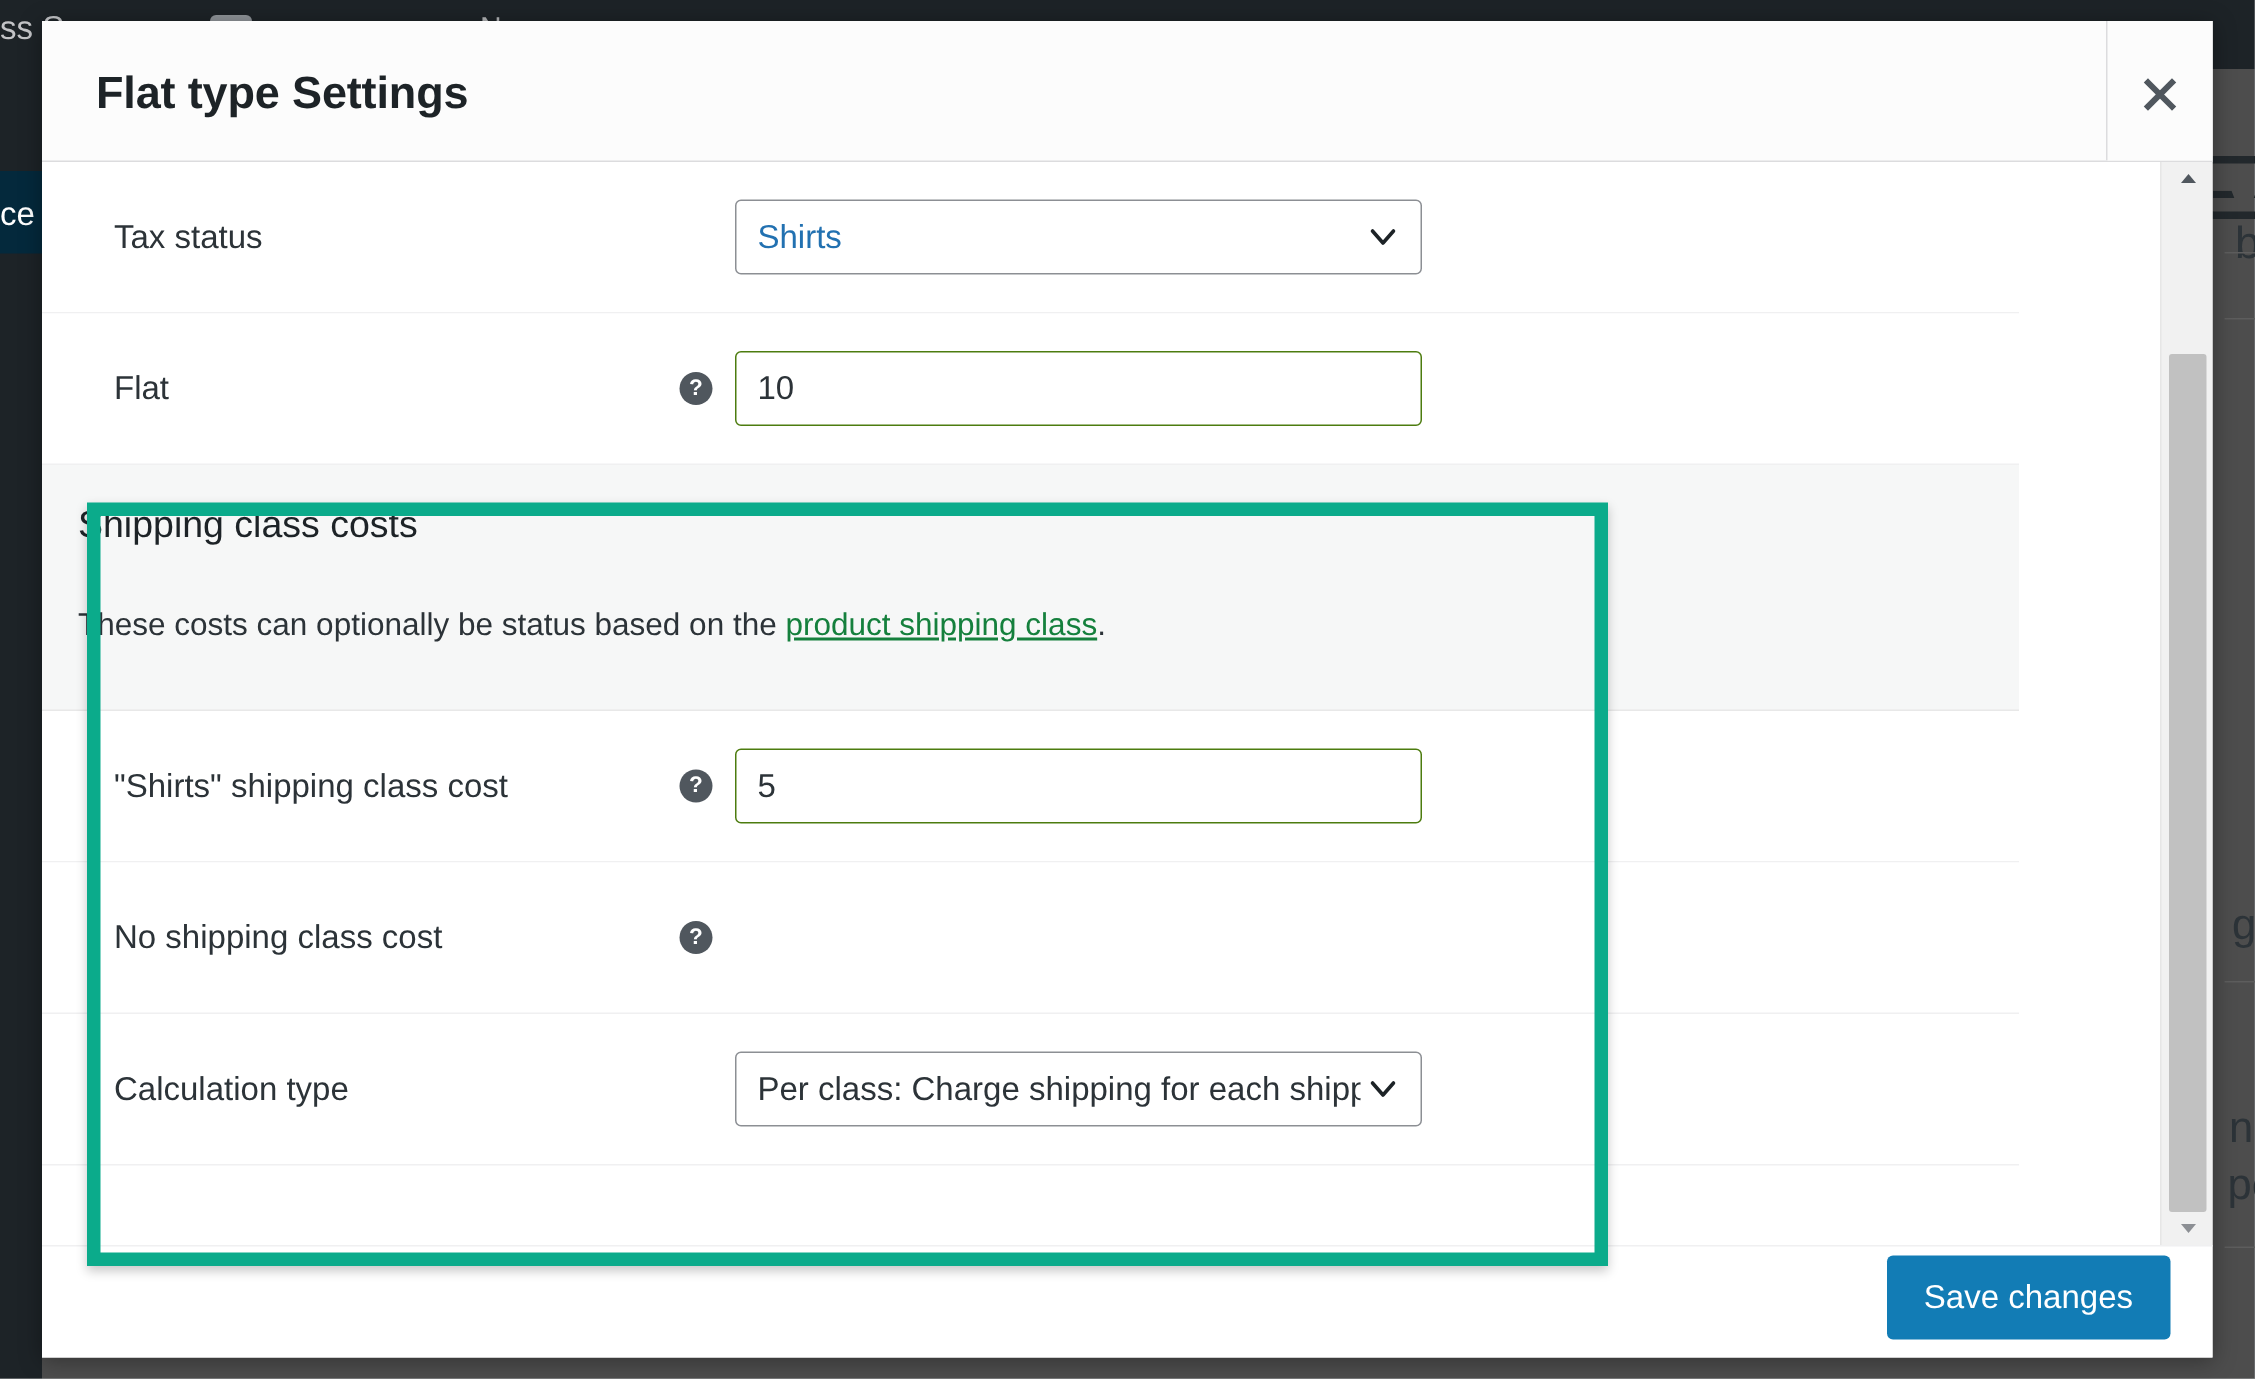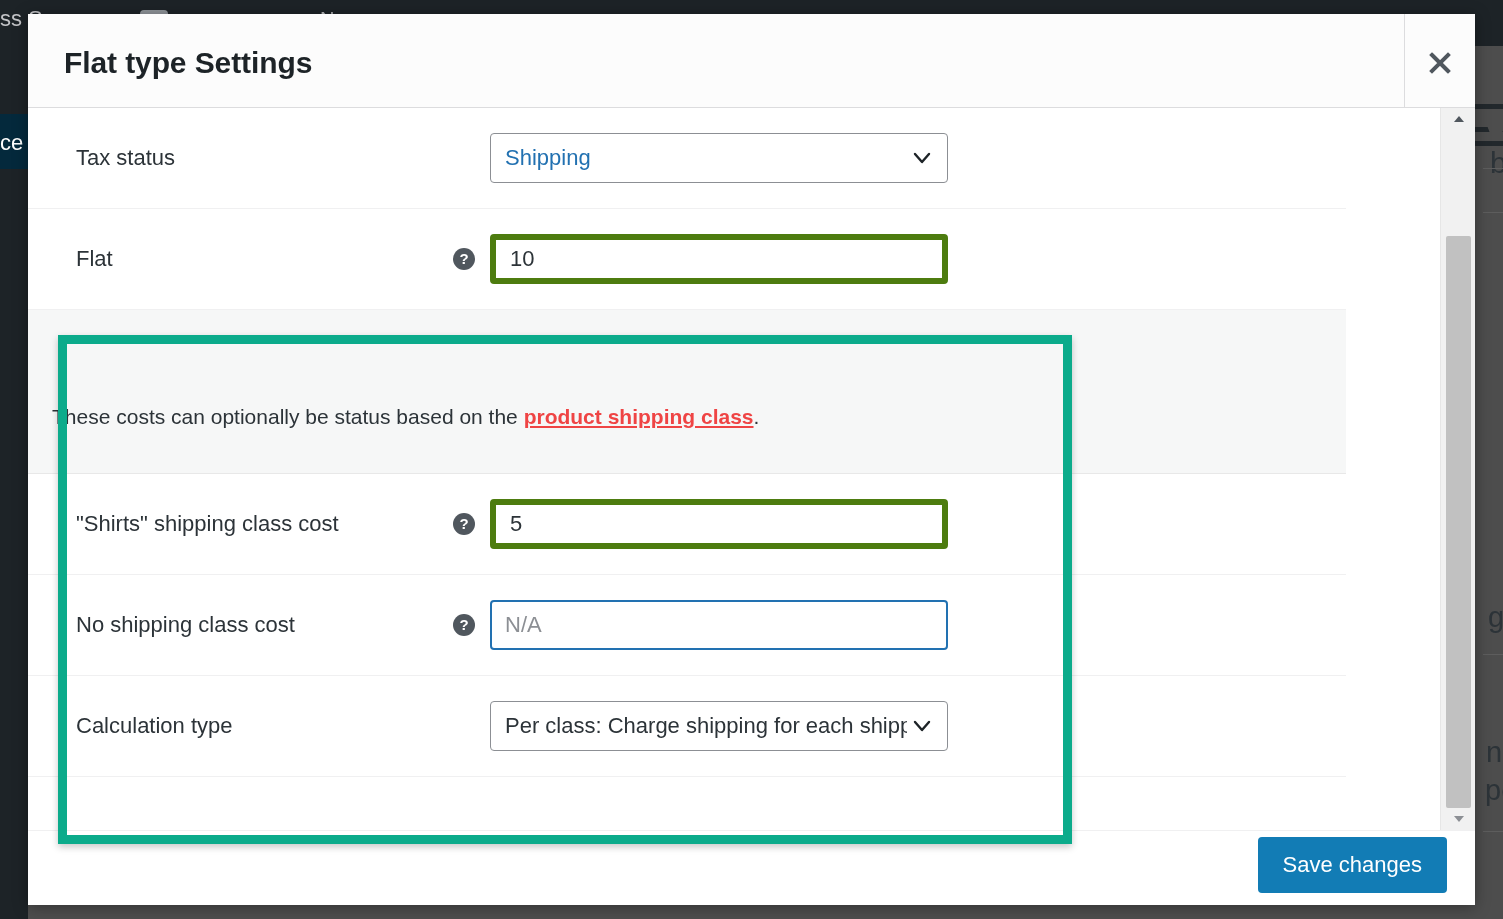--- a/index.html
+++ b/index.html
@@ -139,21 +139,21 @@
     color: #fff; font-size: 15px; font-weight: bold;
     line-height: 22px; text-align: center;
     cursor: pointer; user-select: none;
   }
   .field-wrap {
     position: absolute; left: 462px; top: 50%;
     transform: translateY(-50%);
   }
   .text-input {
     width: 458px; height: 50px;
-    border: 6px solid #4d7c0f; border-radius: 4px;
+    border: 1px solid #4d7c0f; border-radius: 4px;
     background: #fff;
     padding: 0 14px;
     font-family: "Liberation Sans", sans-serif;
     font-size: 22px; color: #2c3338;
     outline: none;
   }
   .text-input.focused {
     border: 2px solid #2271b1;
     padding: 0 13px;
   }
@@ -187,21 +187,21 @@
   }
   .section-title {
     position: absolute; left: 24px; top: 26px;
     font-size: 25px; color: #1d2327;
   }
   .section-desc {
     position: absolute; left: 24px; top: 95px;
     font-size: 21px; color: #2c3338; white-space: nowrap;
   }
   .section-desc a {
-    color: #ef4444; text-decoration: underline; font-weight: bold;
+    color: #15803d; text-decoration: underline;
   }
 
   
   #highlight {
     position: absolute; left: 30px; top: 321px;
     width: 1014px; height: 509px;
     border: 9px solid #0bab8b;
     box-shadow: 0 3px 7px rgba(0,0,0,.22);
     pointer-events: none;
     z-index: 40;
@@ -286,56 +286,54 @@
     </div>
   </div>
 
   <div class="modal-body">
     <div class="form-pane">
 
       <div class="row">
         <div class="row-label">Tax status</div>
         <div class="field-wrap">
           <div class="select-box">
-            <div class="select-value link-blue">Shipping</div>
+            <div class="select-value link-blue">Shirts</div>
             <svg class="select-caret" width="24" height="24" viewBox="0 0 24 24">
               <path d="M5 8 L12 16 L19 8" stroke="#1d2327" stroke-width="2.4" fill="none" stroke-linecap="round" stroke-linejoin="round"></path>
             </svg>
           </div>
         </div>
       </div>
 
       <div class="row">
         <div class="row-label">Flat</div>
         <div class="help-icon">?</div>
         <div class="field-wrap">
           <input class="text-input" type="text" value="10" style="">
         </div>
       </div>
 
       <div class="section-head">
+        <div class="section-title">Shipping class costs</div>
         <div class="section-desc">
           <span>These costs can optionally be status based on the </span><a href="#">product shipping class</a><span>.</span>
         </div>
       </div>
 
       <div class="row">
         <div class="row-label">"Shirts" shipping class cost</div>
         <div class="help-icon">?</div>
         <div class="field-wrap">
           <input class="text-input" type="text" value="5" style="">
         </div>
       </div>
 
       <div class="row">
         <div class="row-label">No shipping class cost</div>
         <div class="help-icon">?</div>
-        <div class="field-wrap">
-          <input class="text-input focused" type="text" autofocus="" placeholder="N/A" style="">
-        </div>
       </div>
 
       <div class="row">
         <div class="row-label">Calculation type</div>
         <div class="field-wrap">
           <div class="select-box">
             <div class="select-value">Per class: Charge shipping for each shipping class individually</div>
             <svg class="select-caret" width="24" height="24" viewBox="0 0 24 24">
               <path d="M5 8 L12 16 L19 8" stroke="#1d2327" stroke-width="2.4" fill="none" stroke-linecap="round" stroke-linejoin="round"></path>
             </svg>

